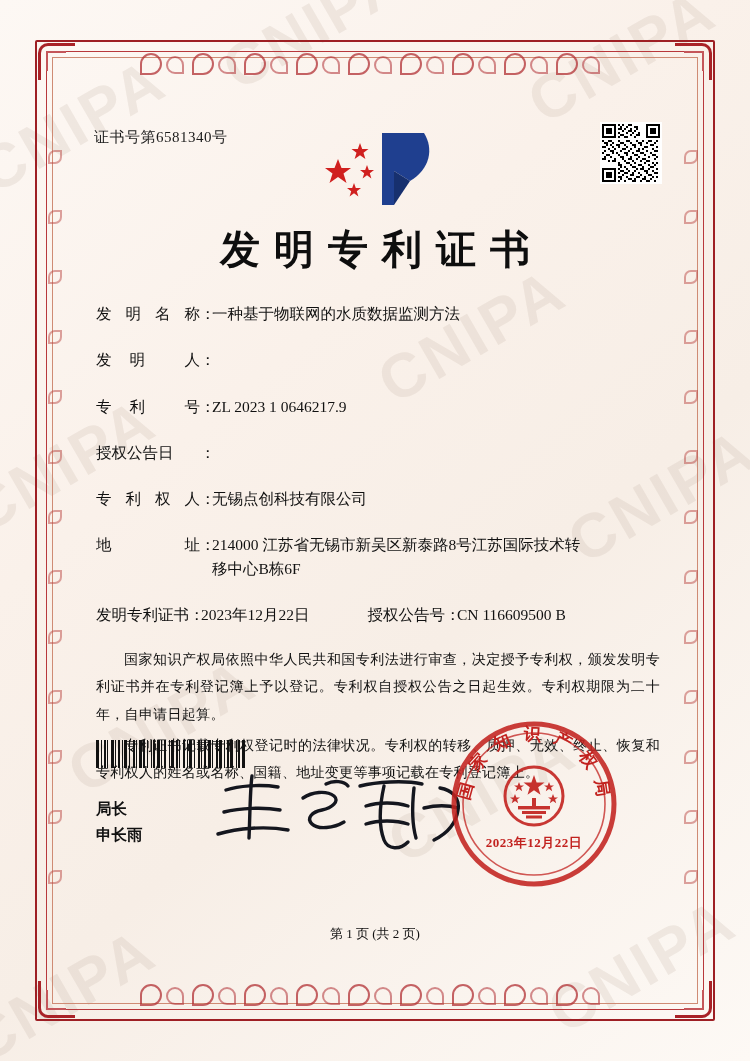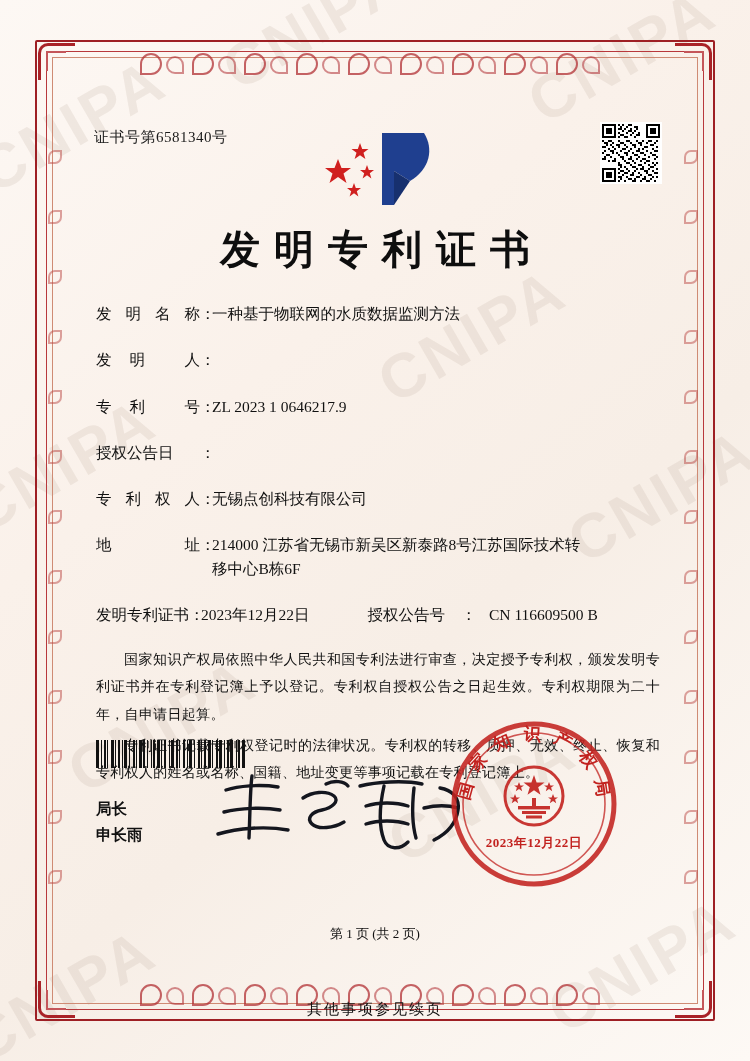--- a/index.html
+++ b/index.html
@@ -176,21 +176,21 @@
   }
   .row .lbl span { display: inline-block; }
   .row .sep { width: 12px; flex: 0 0 12px; text-align: left; }
   .row .val { flex: 1; }
   .row .val .l2 { display: block; }
 
   .row.pub { margin-bottom: 20px; }
   .pub-wrap { display: flex; width: 100%; }
   .pub-left { display: flex; }
   .pub-left .lbl2 { white-space: nowrap; }
-  .pub-right { margin-left: 58px; display: flex; white-space: nowrap; gap: 16px; }
+  .pub-right { margin-left: 58px; display: flex; white-space: nowrap; }
 
   .para {
     margin-top: 6px;
     font-size: 14px;
     line-height: 1.95;
     text-align: justify;
     text-indent: 2em;
     color: #111;
     letter-spacing: .3px;
   }
@@ -775,16 +775,15 @@
         </g>
 
         <text font-family="'Liberation Serif', serif" font-size="17" font-weight="700" fill="#c2221f" letter-spacing="12">
           <textPath href="#ringpath" startOffset="26%" text-anchor="middle">国家知识产权局</textPath>
         </text>
       </svg>
       <div class="seal-date">2023年12月22日</div>
     </div>
 
     <div class="page-no">第 1 页 (共 2 页)</div>
-    <div class="footer-note">其他事项参见续页</div>
 
   </div>
 </div>
 
 </body></html>

